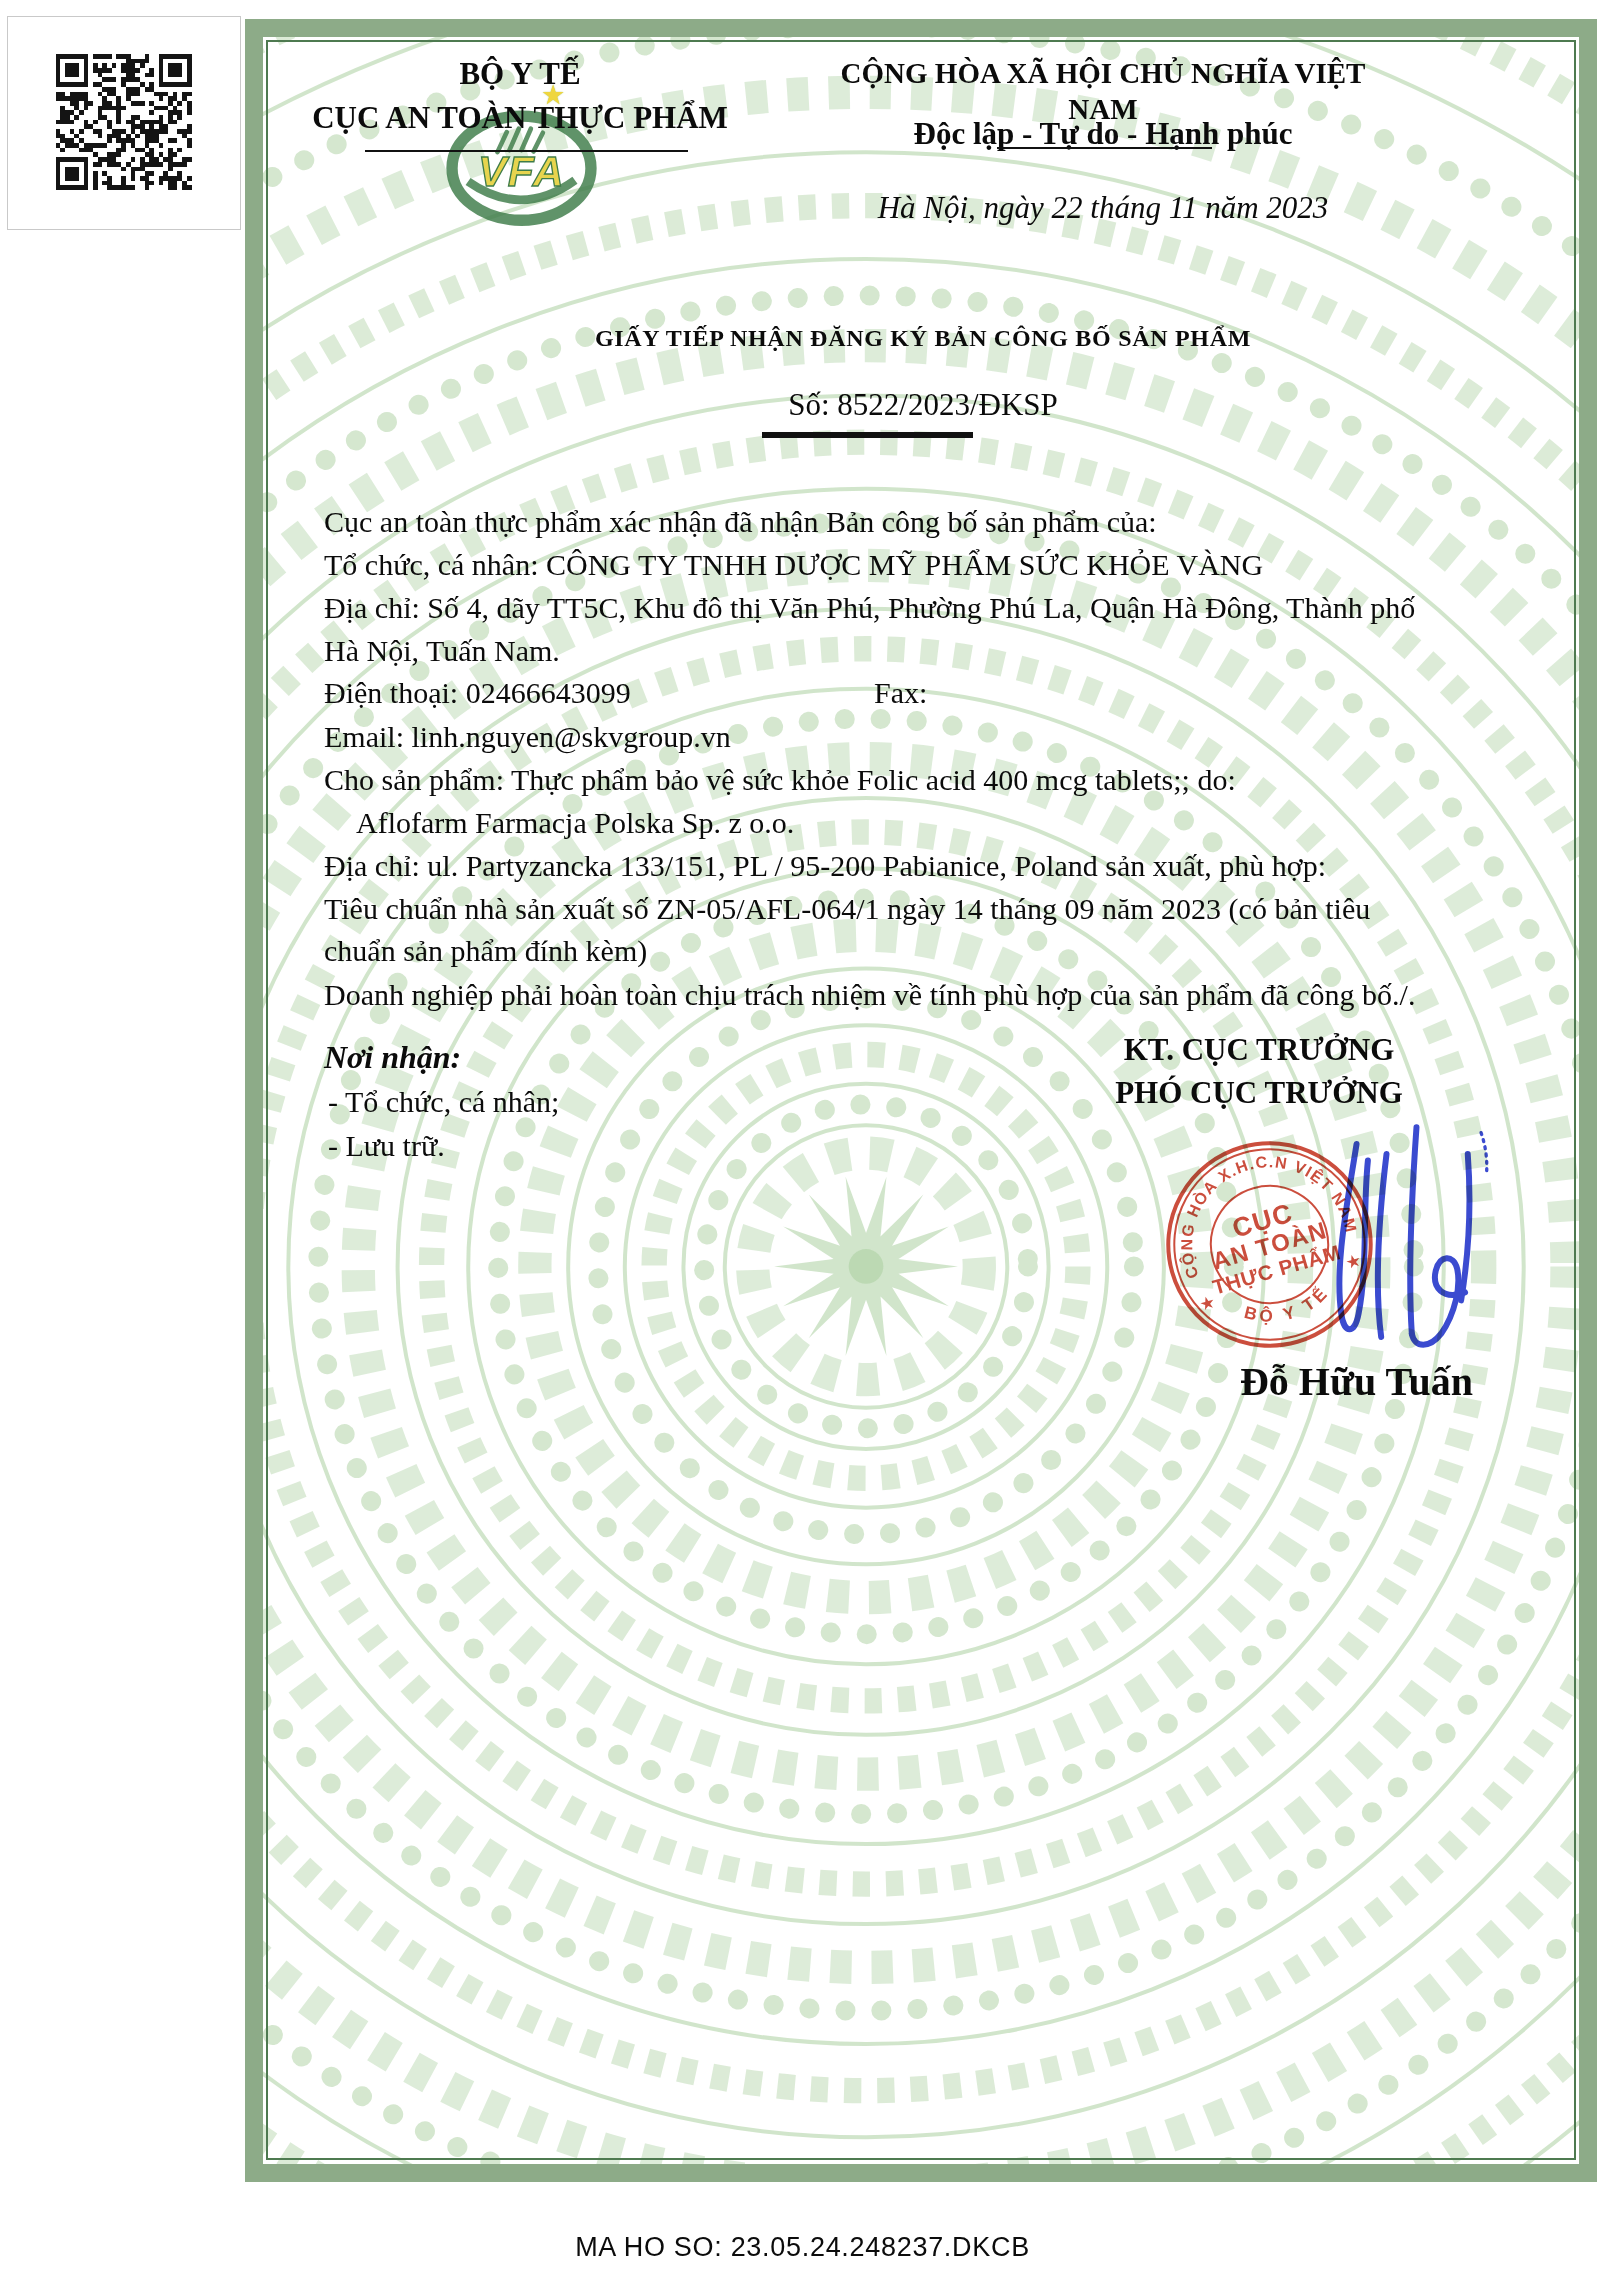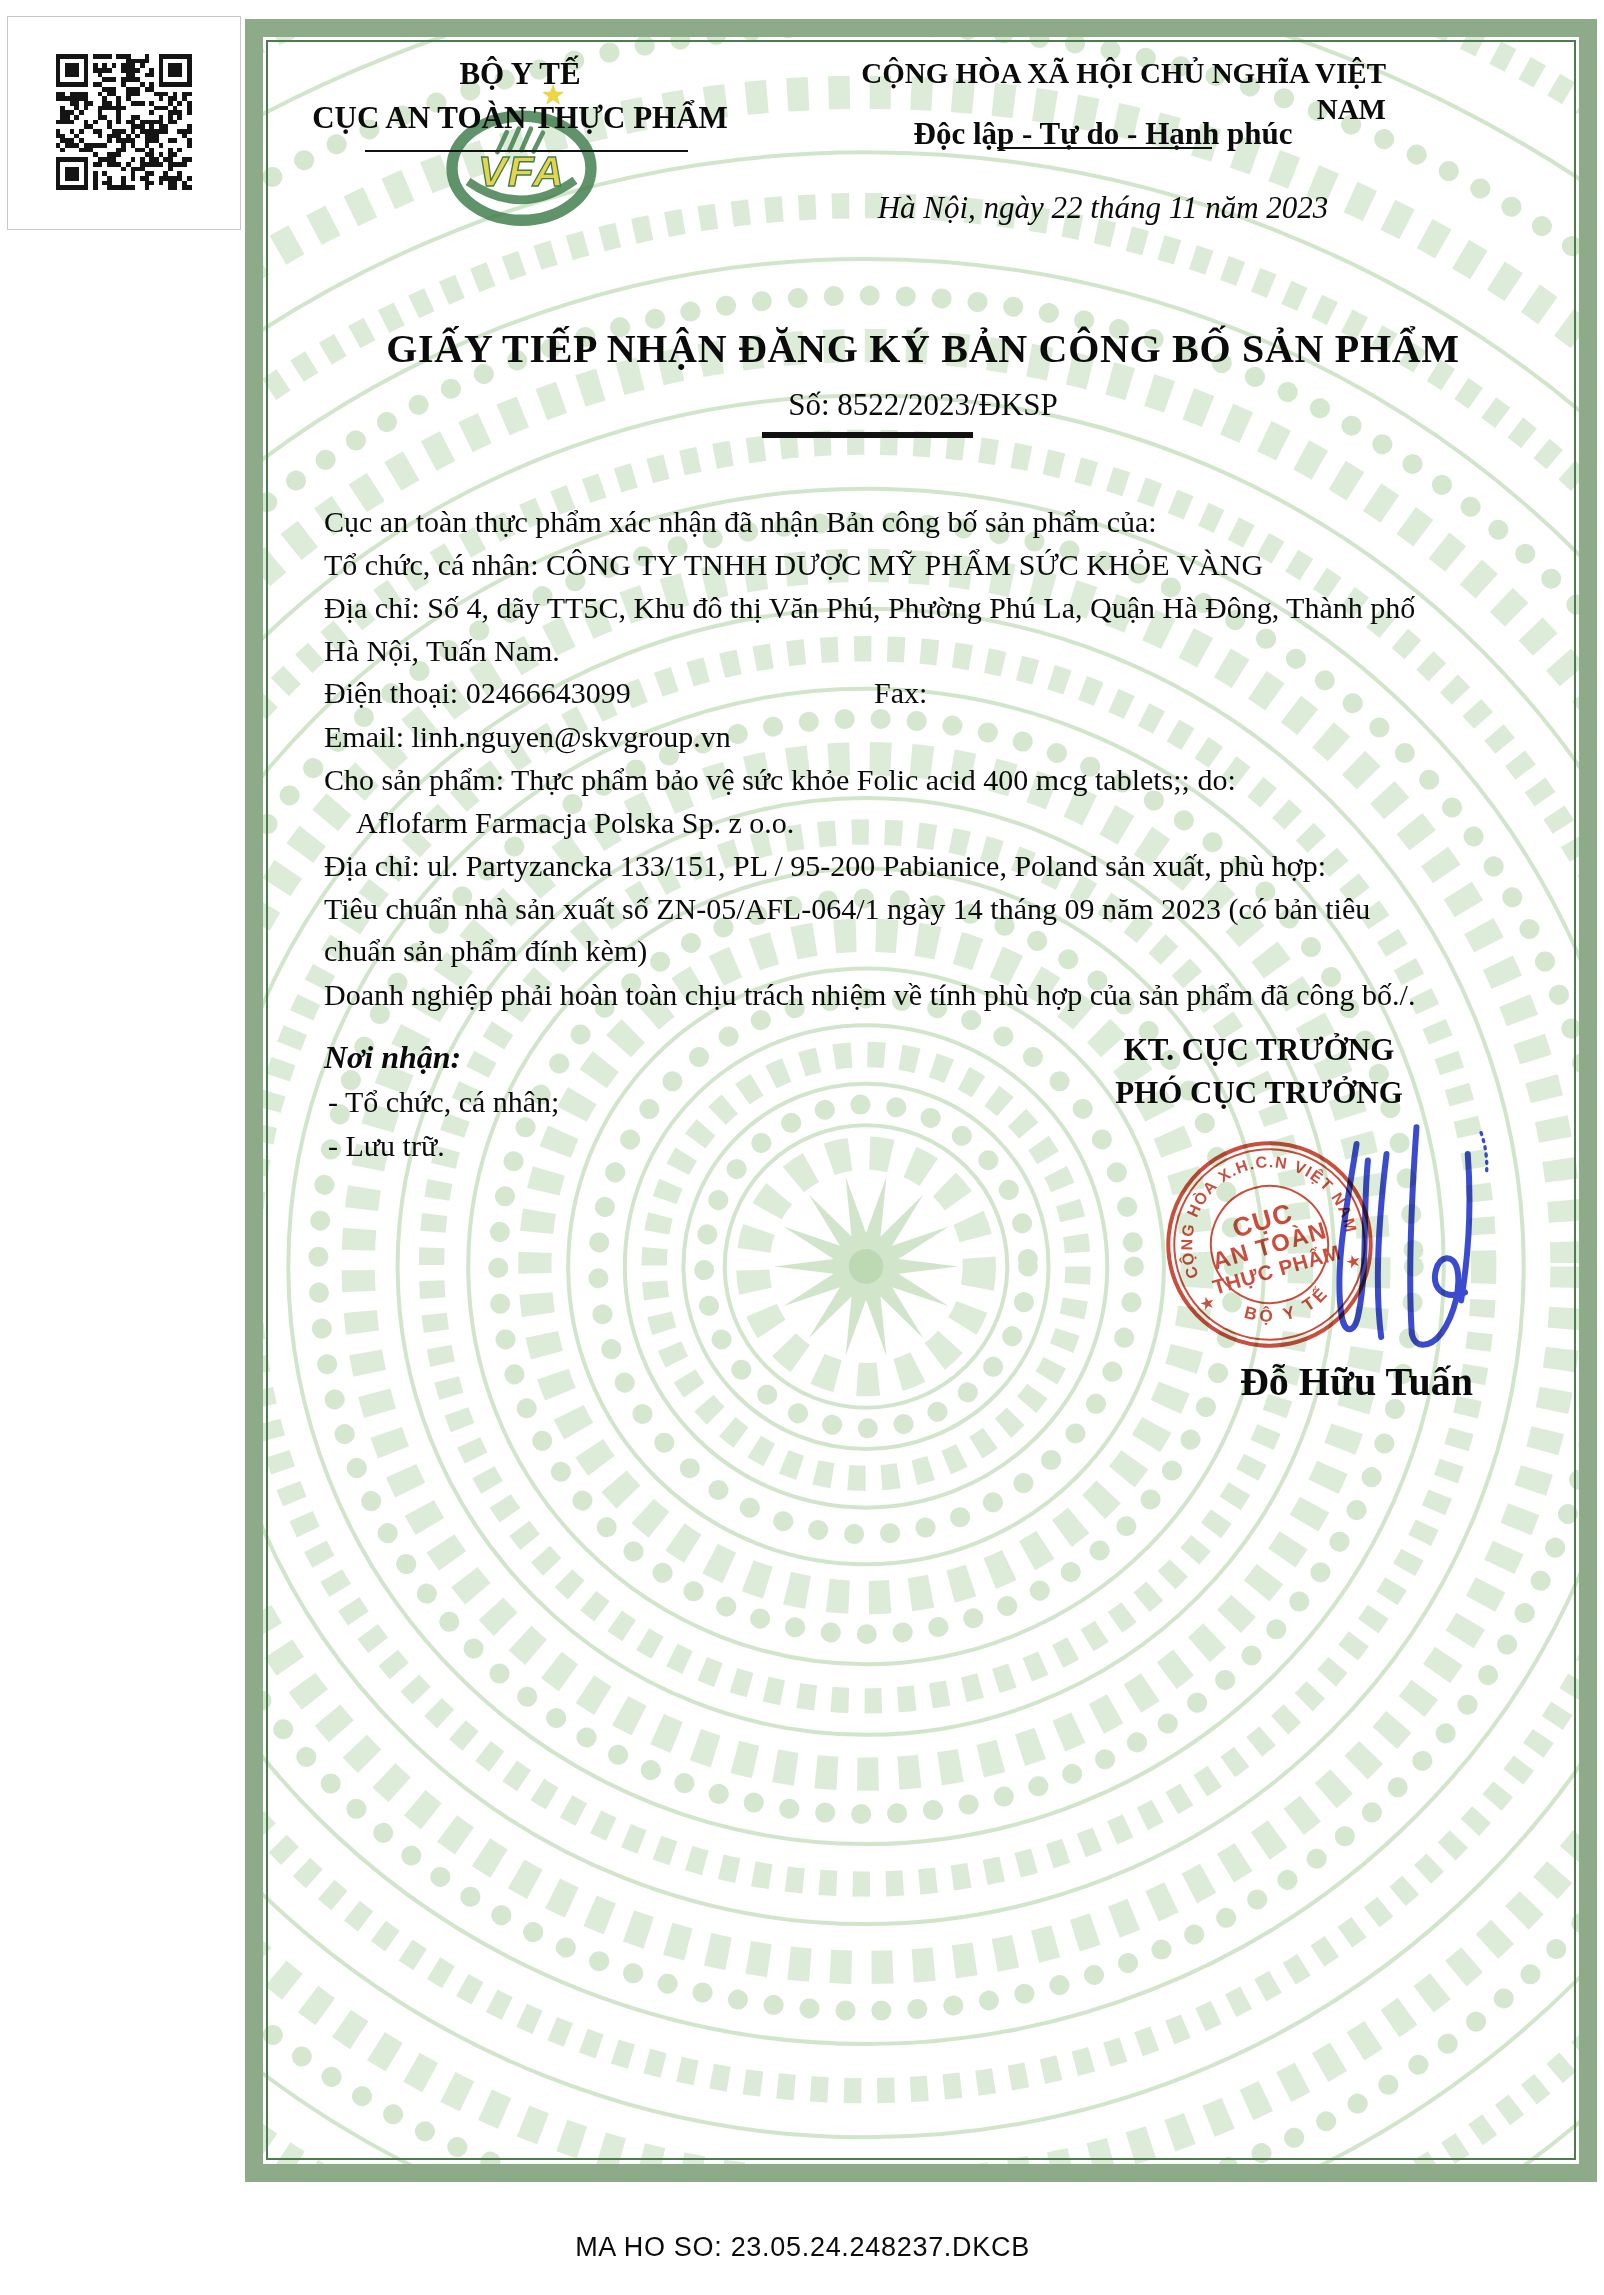--- a/index.html
+++ b/index.html
@@ -429,26 +429,26 @@
     <path d="M 42 116 Q 122 172 202 114" stroke="#3e7c49" stroke-width="13" fill="none"></path>
   </g>
   <text x="122" y="122" text-anchor="middle" font-family="Liberation Sans,DejaVu Sans,sans-serif" font-style="italic" font-weight="bold" font-size="64" letter-spacing="2" fill="#e7d44e" stroke="#3e7c49" stroke-width="2">VFA</text>
 </svg>
 <div class="abs" id="vfa-star">★</div>
 
 <div class="abs hl center b t46 z5" style="top:55px;">BỘ Y TẾ</div>
 <div class="abs hl center b t46 z5" style="top:99px;">CỤC AN TOÀN THỰC PHẨM</div>
 <div class="abs rule" style="left:365px;top:150px;width:323px;"></div>
 
-<div class="abs hr center b t44 z5" style="top:55px;text-align:right;">CỘNG HÒA XÃ HỘI CHỦ NGHĨA VIỆT NAM</div>
+<div class="abs hr center b t44 z5" style="top:55px;">CỘNG HÒA XÃ HỘI CHỦ NGHĨA VIỆT NAM</div>
 <div class="abs hr center b t46 z5" style="top:99px;margin-top:16px;">Độc lập - Tự do - Hạnh phúc</div>
 <div class="abs rule" style="left:997px;top:147px;width:215px;"></div>
 <div class="abs hr center i t46 z5" style="top:189px;">Hà Nội, ngày 22 tháng 11 năm 2023</div>
 
-<div class="abs center b z5 nowrap" style="left:280px;top:325px;width:1286px;font-size:40px;letter-spacing:0.7px;">GIẤY TIẾP NHẬN ĐĂNG KÝ BẢN CÔNG BỐ SẢN PHẨM</div>
+<div class="abs center b z5 nowrap" style="left:280px;top:325px;width:1286px;font-size:24px;letter-spacing:0.7px;">GIẤY TIẾP NHẬN ĐĂNG KÝ BẢN CÔNG BỐ SẢN PHẨM</div>
 <div class="abs center t46 z5" style="left:280px;top:386px;width:1286px;">Số: 8522/2023/ĐKSP</div>
 <div class="abs" id="title-rule"></div>
 
 <div class="abs body-line nowrap" style="top:505px;">Cục an toàn thực phẩm xác nhận đã nhận Bản công bố sản phẩm của:</div>
 <div class="abs body-line nowrap" style="top:548px;">Tổ chức, cá nhân: CÔNG TY TNHH DƯỢC MỸ PHẨM SỨC KHỎE VÀNG</div>
 <div class="abs body-line nowrap" style="top:591px;">Địa chỉ: Số 4, dãy TT5C, Khu đô thị Văn Phú, Phường Phú La, Quận Hà Đông, Thành phố</div>
 <div class="abs body-line nowrap" style="top:634px;">Hà Nội, Tuấn Nam.</div>
 <div class="abs body-line nowrap" style="top:676px;">Điện thoại: 02466643099</div>
 <div class="abs nowrap z5" style="left:874px;top:676px;font-size:30px;">Fax:</div>
 <div class="abs body-line nowrap" style="top:720px;">Email: linh.nguyen@skvgroup.vn</div>

